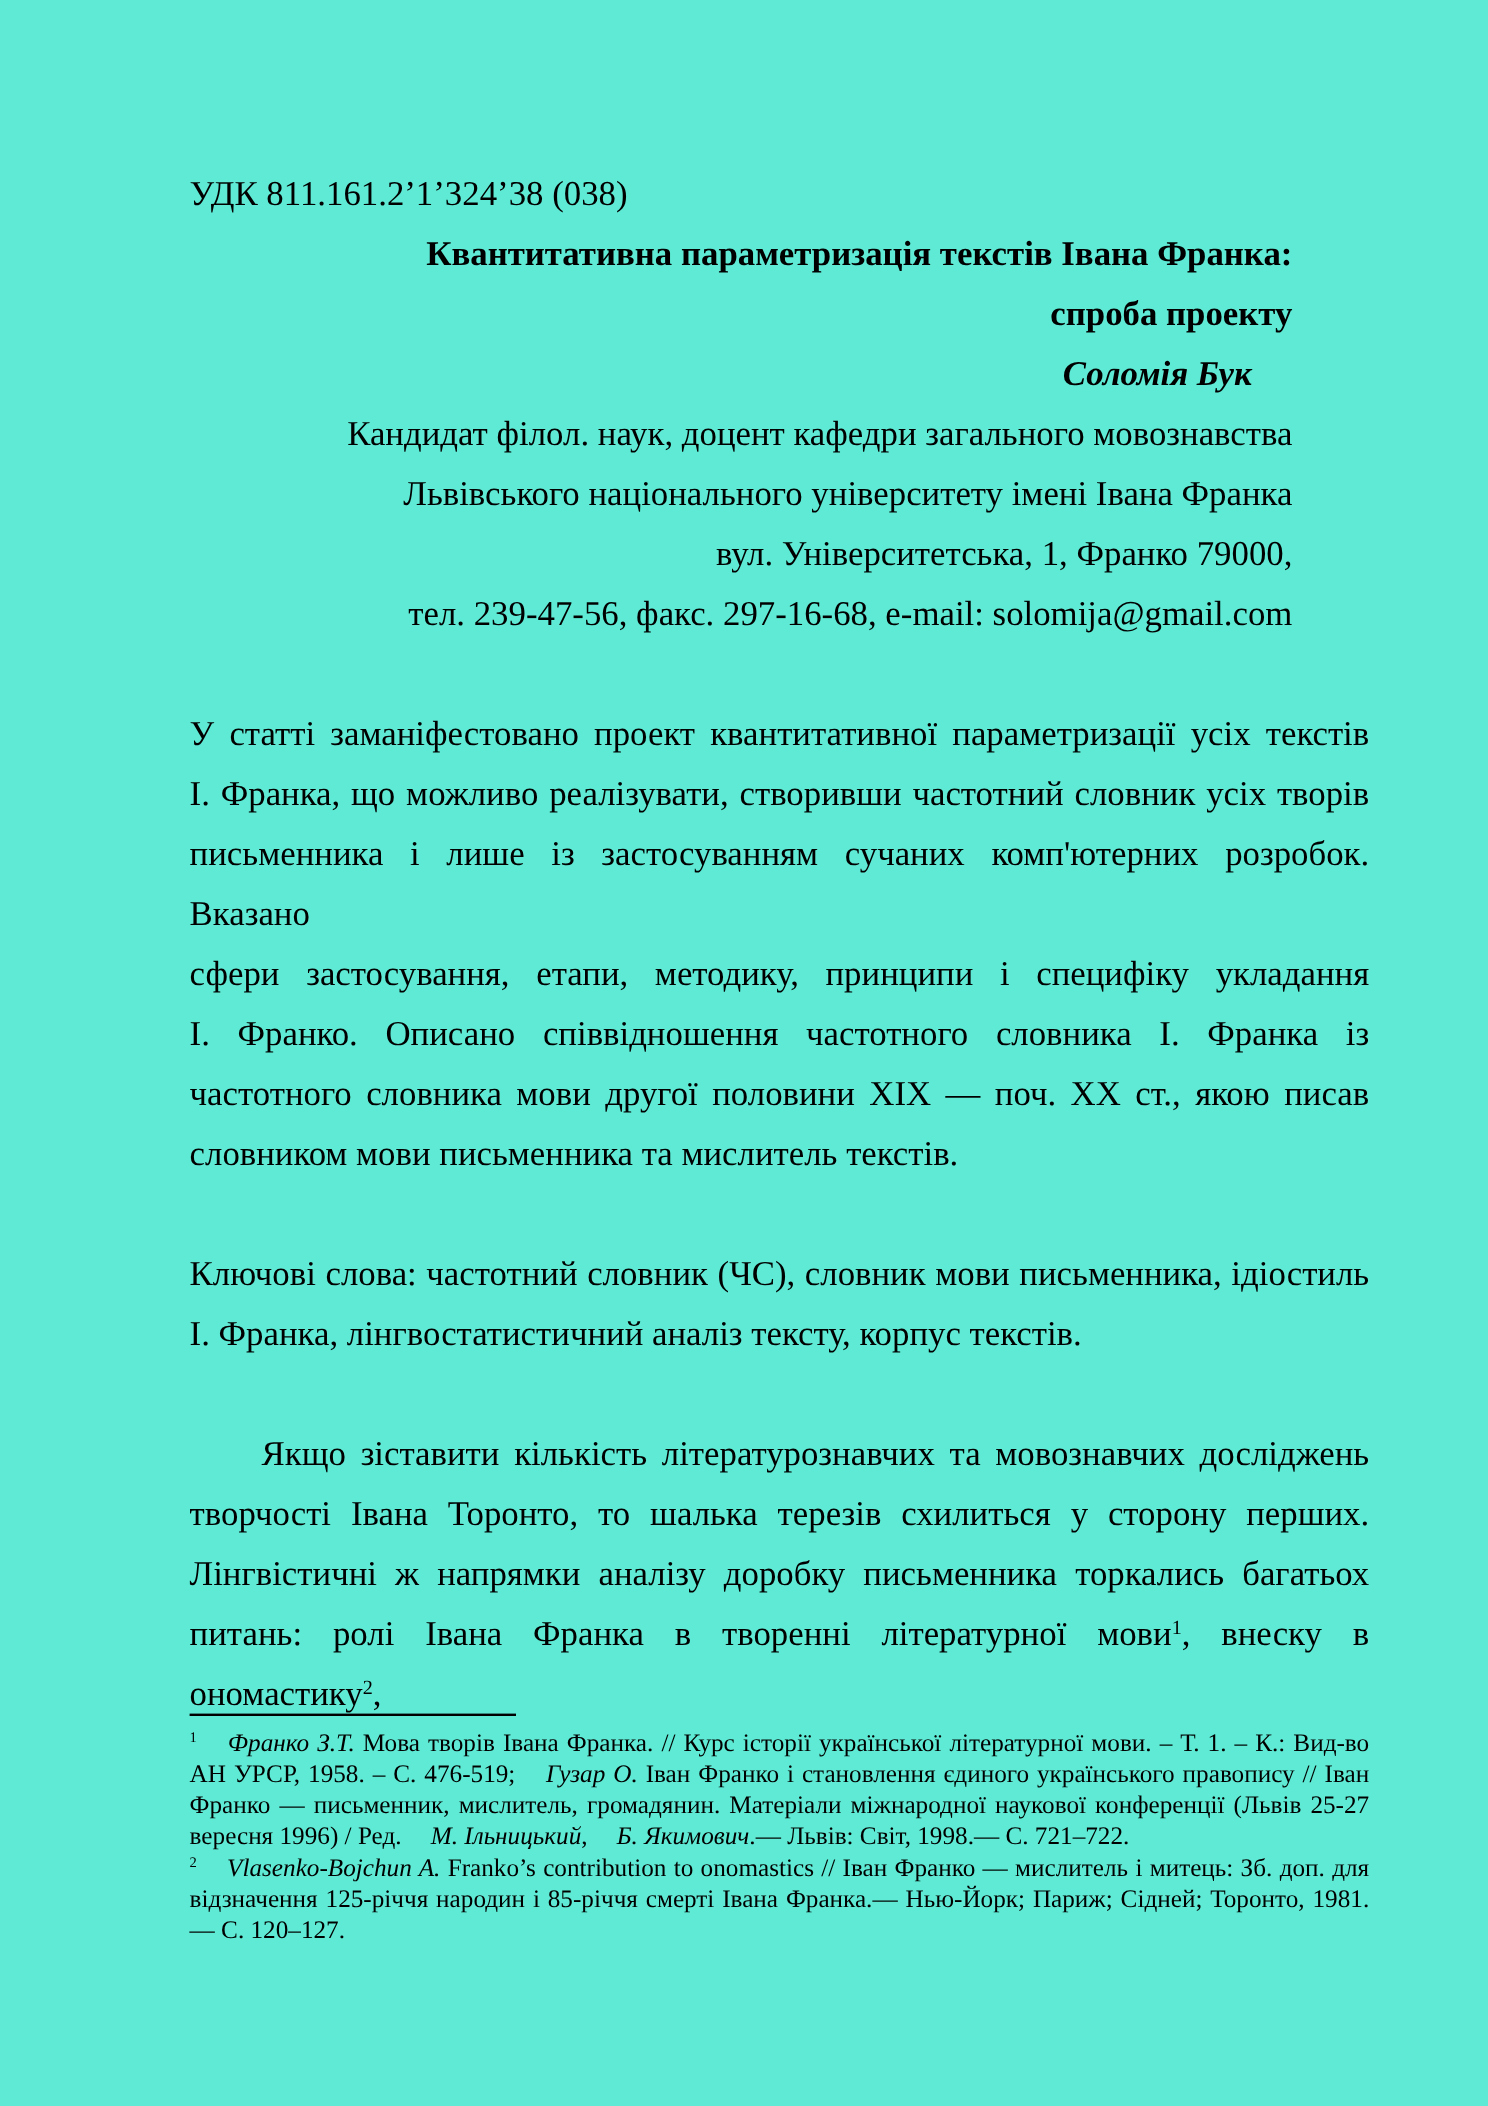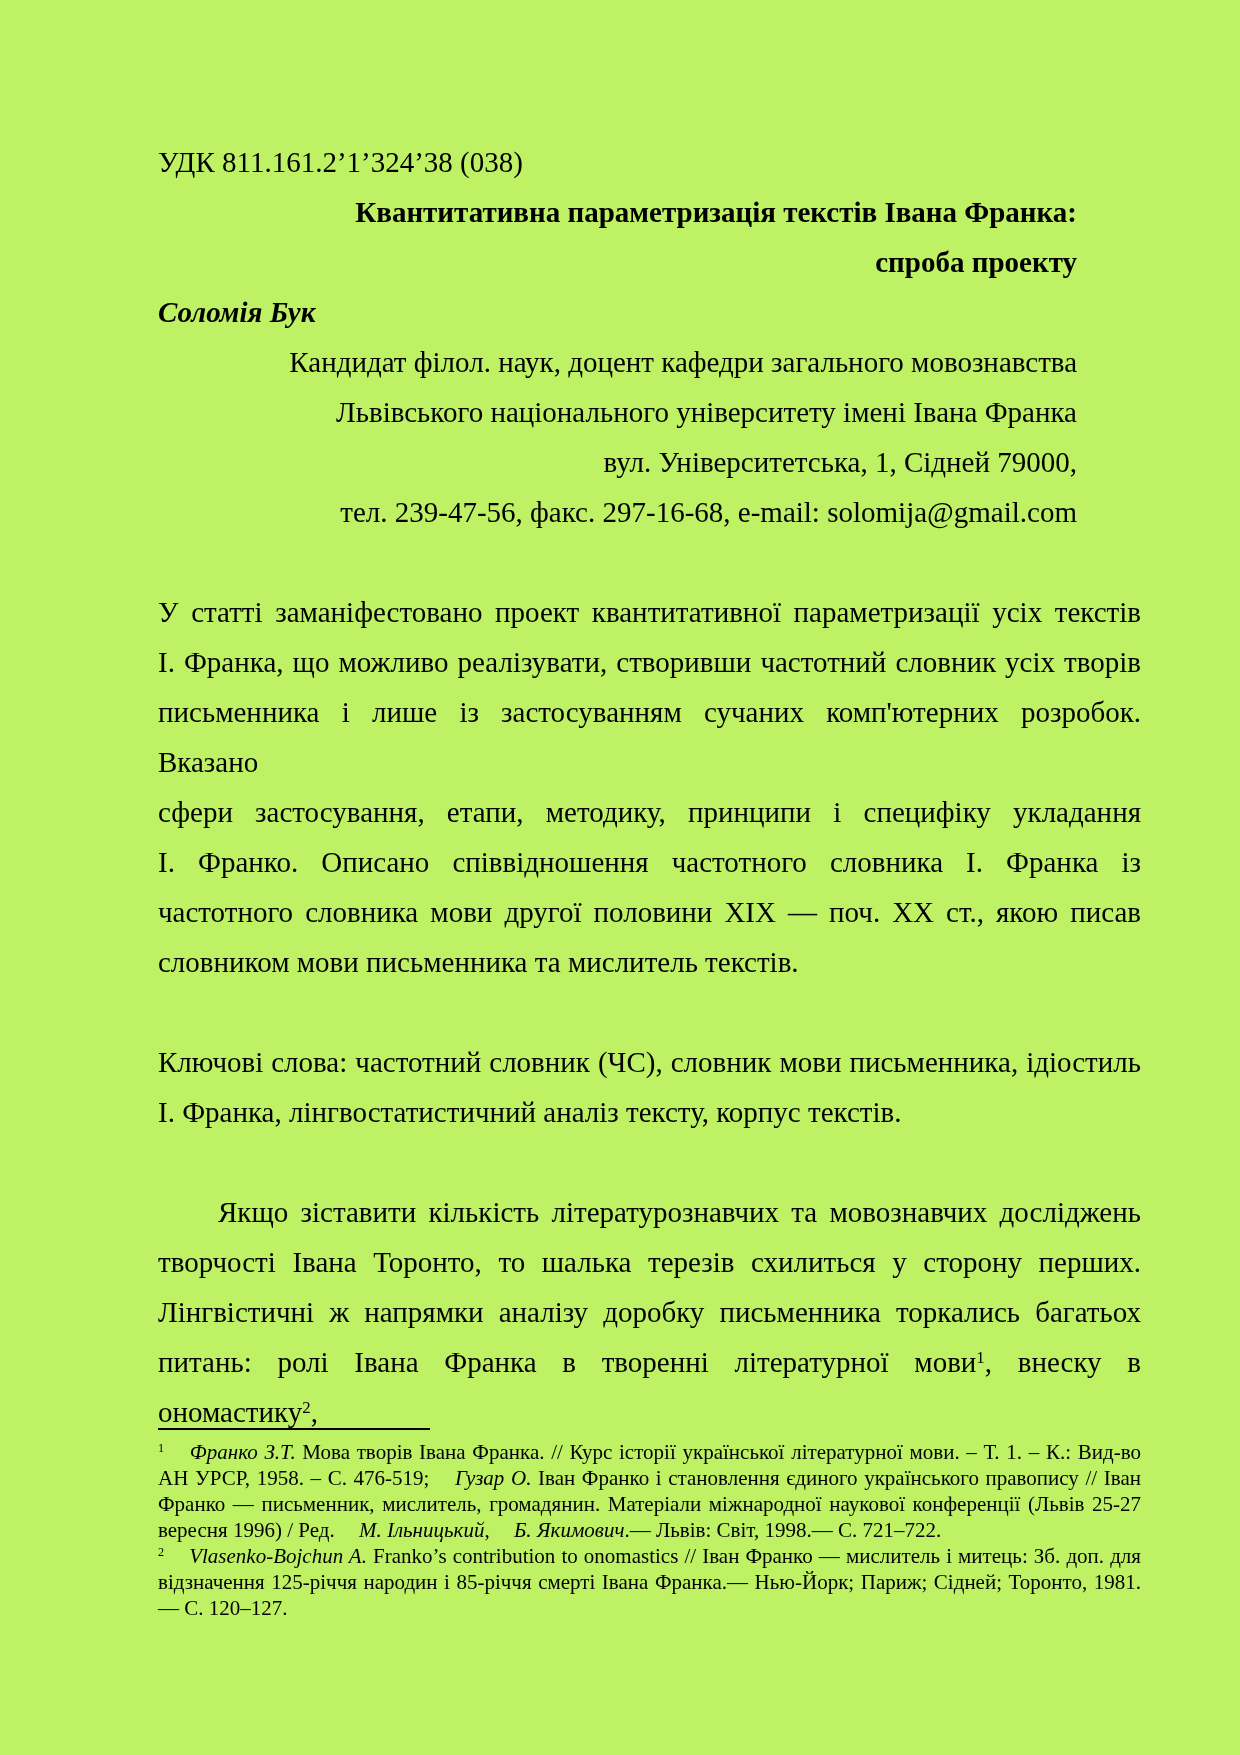--- a/index.html
+++ b/index.html
@@ -2,33 +2,33 @@
 <html><head>
 <meta charset="utf-8">
 <style>
   html, body { margin: 0; padding: 0; }
   body {
     width: 1240px; height: 1755px;
     background: #ffffff; color: #000000;
     font-family: "Liberation Serif", serif;
     position: relative; overflow: hidden;
   }
-  .page { position: absolute; inset: 0; background: #bef264; padding-left: 48px; }
+  .page { position: absolute; inset: 0; background: #5eead4; padding-left: 48px; }
   .main {
     position: absolute; left: 158px; top: 137px; width: 983px;
     font-size: 29px; line-height: 50px;
   }
   .block { margin: 0; }
   .line { min-height: 50px; }
   .blank { height: 50px; }
   .left .line { text-align: left; }
   .center { padding-right: 64px; }
   .center .line { text-align: right; }
   .right-align { padding-right: 98px; }
-  .right-align .line { text-align: left; }
+  .right-align .line { text-align: right; }
   .title { font-weight: bold; }
   .author { font-weight: bold; font-style: italic; }
   .just .line { text-align: justify; text-align-last: justify; }
   .just .line.final { text-align-last: auto; }
   .body-para .line:first-child { text-indent: 60px; }
   sup {
     font-size: 58%; line-height: 0;
     vertical-align: baseline; position: relative; top: -0.55em;
   }
   .footnotes {
@@ -58,21 +58,21 @@
       <div class="line">спроба проекту</div>
     </div>
 
     <div class="block right-align author">
       <div class="line">Соломія Бук</div>
     </div>
 
     <div class="block center">
         <div class="line">Кандидат філол. наук, доцент кафедри загального мовознавства</div>
         <div class="line">Львівського національного університету імені Івана Франка</div>
-        <div class="line">вул. Університетська, 1, Сідней 79000,</div>
+        <div class="line">вул. Університетська, 1, Франко 79000,</div>
         <div class="line">тел. 239-47-56, факс. 297-16-68, e-mail: solomija@gmail.com</div>
       </div>
 
     <div class="blank"></div>
 
     <div class="block just">
         <div class="line">У статті заманіфестовано проект квантитативної параметризації усіх текстів</div>
         <div class="line">І. Франка, що можливо реалізувати, створивши частотний словник усіх творів</div>
         <div class="line">письменника і лише із застосуванням сучаних комп'ютерних розробок. Вказано</div>
         <div class="line">сфери застосування, етапи, методику, принципи і специфіку укладання</div>

